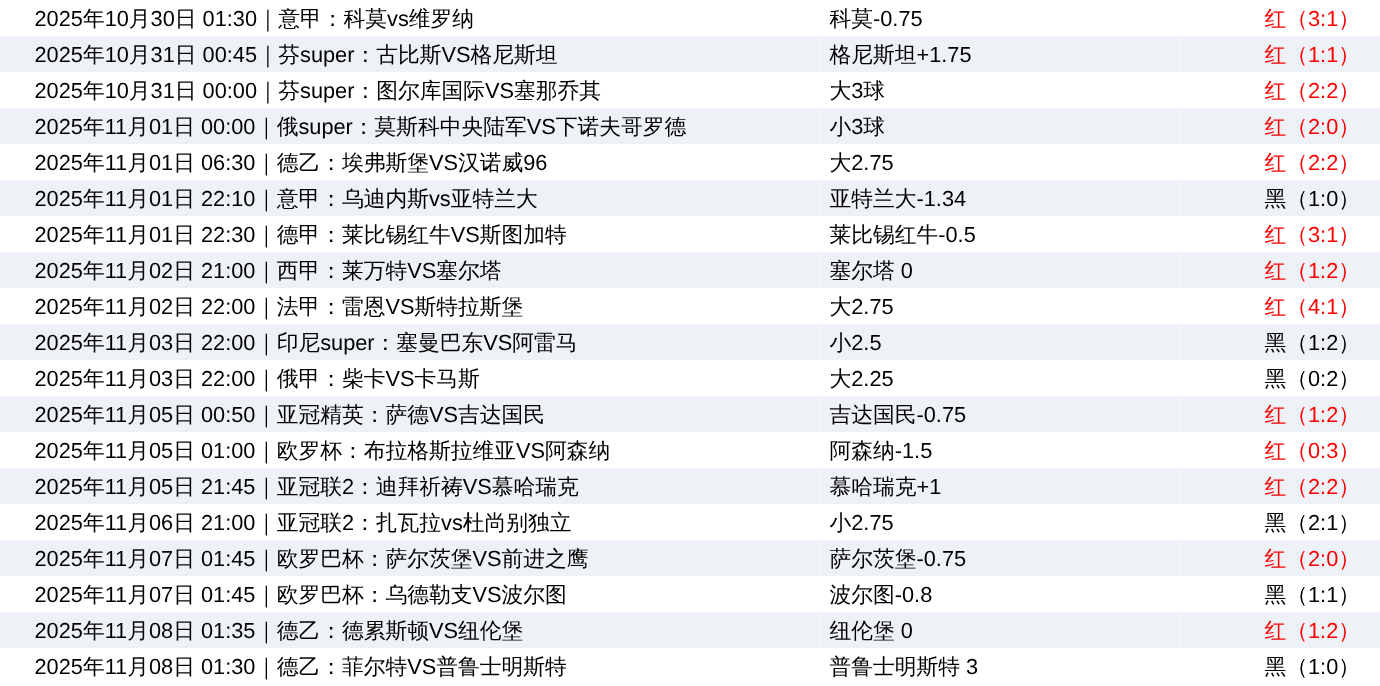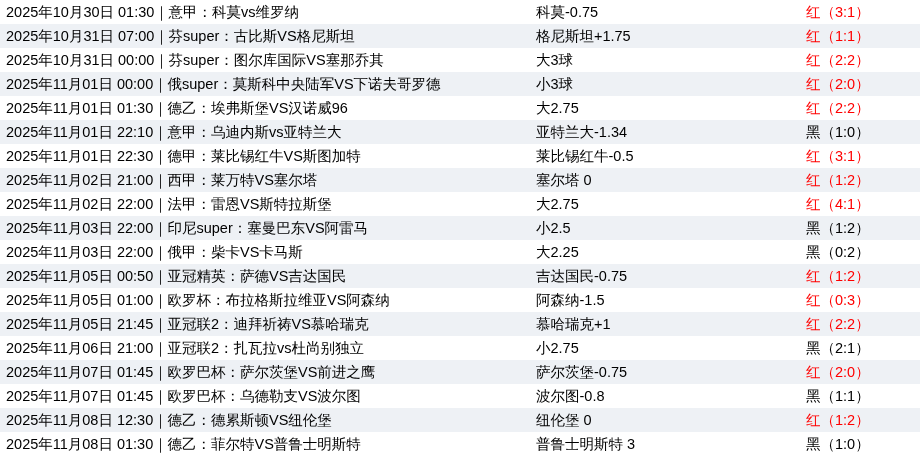--- a/index.html
+++ b/index.html
@@ -30,69 +30,69 @@
   .cell {
     font-size: 14.5px;
     color: #000000;
     padding: 0 4px;
     vertical-align: middle;
     white-space: nowrap;
     overflow: hidden;
   }
   .c-match {
     width: 520px;
-    padding-left: 6px;
+    padding-left: 23px;
   }
   .c-pick {
     width: 230px;
     padding-left: 6px;
   }
   .c-result {
     width: 170px;
     text-align: left;
     padding-left: 0px;
   }
   .res-red {
     color: #ff0000;
   }
   .res-black {
     color: #000000;
   }
   .res-wrap {
     display: inline-block;
-    margin-left: 36px;
+    margin-left: 56px;
   }
 </style>
 </head>
 <body>
 
 <table class="table">
   <tbody>
       <tr class="row even">
         <td class="cell c-match">2025年10月30日 01:30｜意甲：科莫vs维罗纳</td>
         <td class="cell c-pick">科莫-0.75</td>
         <td class="cell c-result"><span class="res-wrap res-red">红（3:1）</span></td>
       </tr>
       <tr class="row odd">
-        <td class="cell c-match">2025年10月31日 07:00｜芬super：古比斯VS格尼斯坦</td>
+        <td class="cell c-match">2025年10月31日 00:45｜芬super：古比斯VS格尼斯坦</td>
         <td class="cell c-pick">格尼斯坦+1.75</td>
         <td class="cell c-result"><span class="res-wrap res-red">红（1:1）</span></td>
       </tr>
       <tr class="row even">
         <td class="cell c-match">2025年10月31日 00:00｜芬super：图尔库国际VS塞那乔其</td>
         <td class="cell c-pick">大3球</td>
         <td class="cell c-result"><span class="res-wrap res-red">红（2:2）</span></td>
       </tr>
       <tr class="row odd">
         <td class="cell c-match">2025年11月01日 00:00｜俄super：莫斯科中央陆军VS下诺夫哥罗德</td>
         <td class="cell c-pick">小3球</td>
         <td class="cell c-result"><span class="res-wrap res-red">红（2:0）</span></td>
       </tr>
       <tr class="row even">
-        <td class="cell c-match">2025年11月01日 01:30｜德乙：埃弗斯堡VS汉诺威96</td>
+        <td class="cell c-match">2025年11月01日 06:30｜德乙：埃弗斯堡VS汉诺威96</td>
         <td class="cell c-pick">大2.75</td>
         <td class="cell c-result"><span class="res-wrap res-red">红（2:2）</span></td>
       </tr>
       <tr class="row odd">
         <td class="cell c-match">2025年11月01日 22:10｜意甲：乌迪内斯vs亚特兰大</td>
         <td class="cell c-pick">亚特兰大-1.34</td>
         <td class="cell c-result"><span class="res-wrap res-black">黑（1:0）</span></td>
       </tr>
       <tr class="row even">
         <td class="cell c-match">2025年11月01日 22:30｜德甲：莱比锡红牛VS斯图加特</td>
@@ -143,21 +143,21 @@
         <td class="cell c-match">2025年11月07日 01:45｜欧罗巴杯：萨尔茨堡VS前进之鹰</td>
         <td class="cell c-pick">萨尔茨堡-0.75</td>
         <td class="cell c-result"><span class="res-wrap res-red">红（2:0）</span></td>
       </tr>
       <tr class="row even">
         <td class="cell c-match">2025年11月07日 01:45｜欧罗巴杯：乌德勒支VS波尔图</td>
         <td class="cell c-pick">波尔图-0.8</td>
         <td class="cell c-result"><span class="res-wrap res-black">黑（1:1）</span></td>
       </tr>
       <tr class="row odd">
-        <td class="cell c-match">2025年11月08日 12:30｜德乙：德累斯顿VS纽伦堡</td>
+        <td class="cell c-match">2025年11月08日 01:35｜德乙：德累斯顿VS纽伦堡</td>
         <td class="cell c-pick">纽伦堡 0</td>
         <td class="cell c-result"><span class="res-wrap res-red">红（1:2）</span></td>
       </tr>
       <tr class="row even">
         <td class="cell c-match">2025年11月08日 01:30｜德乙：菲尔特VS普鲁士明斯特</td>
         <td class="cell c-pick">普鲁士明斯特 3</td>
         <td class="cell c-result"><span class="res-wrap res-black">黑（1:0）</span></td>
       </tr>
     </tbody>
 </table>

